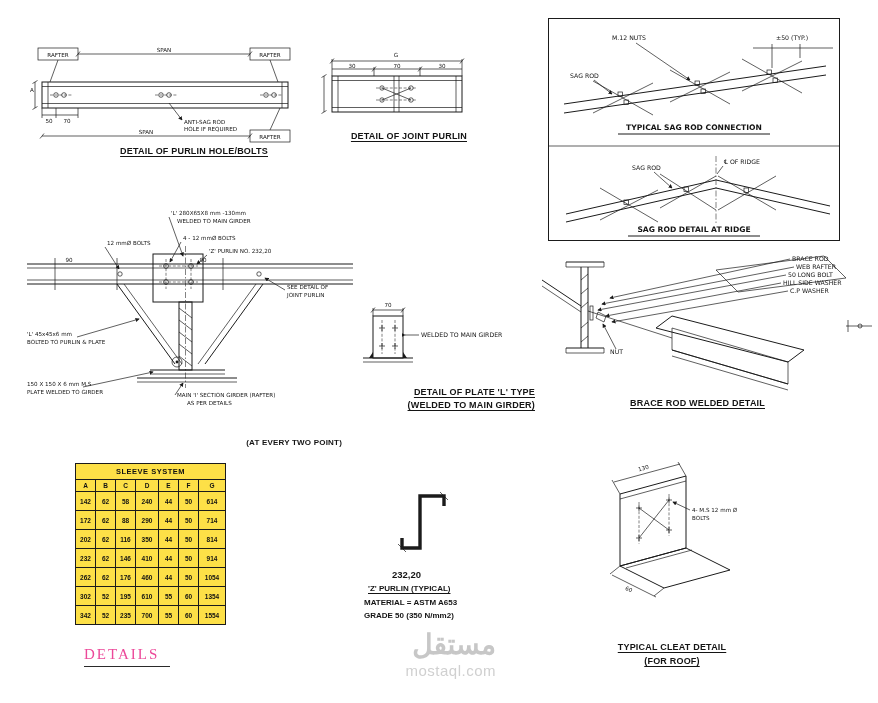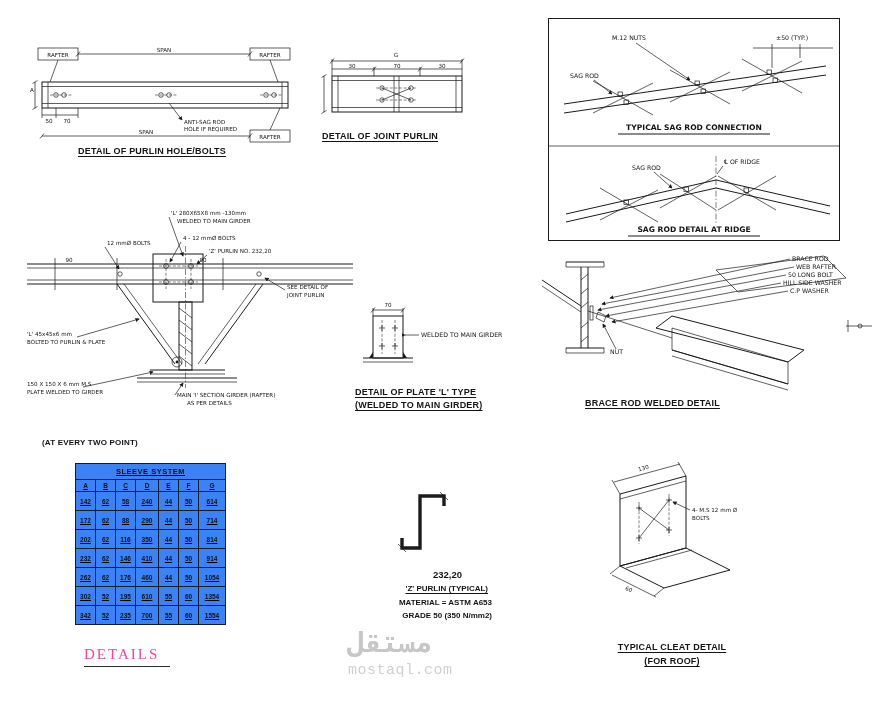--- a/index.html
+++ b/index.html
@@ -10,45 +10,45 @@
   svg text { fill:#141414; font-family:"DejaVu Sans","Liberation Sans",sans-serif; }
   .ln  { stroke:#1b1b1b; stroke-width:1;   fill:none; }
   .lnt { stroke:#1b1b1b; stroke-width:0.7; fill:none; }
   .dl  { stroke:#1b1b1b; stroke-width:0.55; stroke-dasharray:3 1.6; fill:none; }
   .cl  { stroke:#1b1b1b; stroke-width:0.55; stroke-dasharray:6 2 1.5 2; fill:none; }
   .fl  { fill:#1b1b1b; stroke:none; }
   .t5  { font-size:5.6px; }
   .t6  { font-size:6.2px; }
   .t7  { font-size:7.6px; font-weight:bold; }
   .mid { text-anchor:middle; }
-  .dtitle { position:absolute; font-weight:bold; color:#141414; text-align:left;
+  .dtitle { position:absolute; font-weight:bold; color:#141414; text-align:right;
             font-size:9px; letter-spacing:0.2px; }
   .dtitle.small { font-size:8px; }
   .tu { text-decoration:underline; text-underline-offset:2px; }
   .leftal { text-align:center; }
   
-  table.sleeve { position:absolute; left:75px; top:463px; border-collapse:collapse; background:#3b82f6;text-decoration:underline; }
+  table.sleeve { position:absolute; left:75px; top:463px; border-collapse:collapse; background:#fde047; }
   table.sleeve td { border:1px solid #1b1b1b; font-size:6.5px; font-weight:bold;
                     color:#111; text-align:center; vertical-align:middle; }
   table.sleeve tr.ttl td { height:16px; font-size:7.5px; letter-spacing:0.5px; }
   table.sleeve tr.hdr td { height:12px; }
   table.sleeve tr.r td { height:19px; }
   table.sleeve tr.hdr td, table.sleeve tr.r td { width:20px; }
   table.sleeve tr.hdr td:nth-child(4), table.sleeve tr.r td:nth-child(4) { width:23px; }
   table.sleeve tr.hdr td:nth-child(7), table.sleeve tr.r td:nth-child(7) { width:27px; }
   table.sleeve tr.hl td { border-width:1.7px; }
   
   .details-footer { position:absolute; left:84px; top:646px; width:86px;
                     font-family:"Liberation Serif", serif; font-size:15px; letter-spacing:2px;
                     color:#ec4899; border-bottom:1.2px solid #2a2a2a; padding-bottom:3px; }
-  .watermark { position:absolute; left:348px; top:628px; width:140px; text-align:left;
-               font-family:Liberation Mono, monospace; }
+  .watermark { position:absolute; left:356px; top:628px; width:140px; text-align:right;
+               font-family:Liberation Sans, sans-serif; }
   .watermark .wm-logo { font-size:28px; font-weight:bold; color:#c7c7c7; line-height:1.2; }
   .watermark .wm-site { font-size:15px; color:#d0d0d0; letter-spacing:0.5px; }
-  .ztext { position:absolute; font-weight:bold; color:#141414; text-align:right; font-size:8px; }
+  .ztext { position:absolute; font-weight:bold; color:#141414; text-align:left; font-size:8px; }
 </style>
 </head>
 <body>
 
 <div id="canvas">
 
   <svg width="0" height="0" class="abs" style="left:0;top:0">
     <defs>
       <marker id="arw" markerWidth="6" markerHeight="6" refX="5" refY="3" orient="auto">
         <path d="M0,0 L6,3 L0,6 Z" fill="#1b1b1b"></path>

